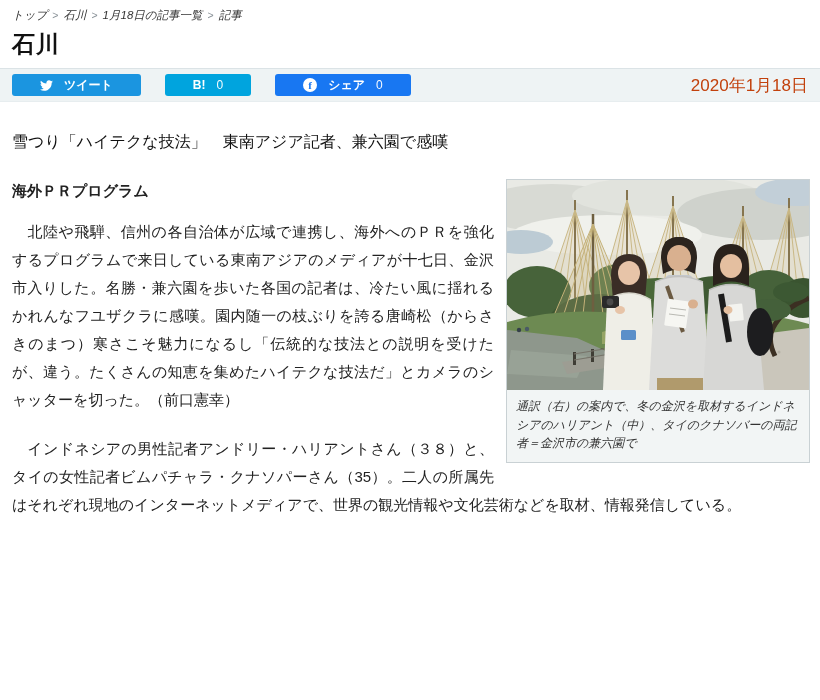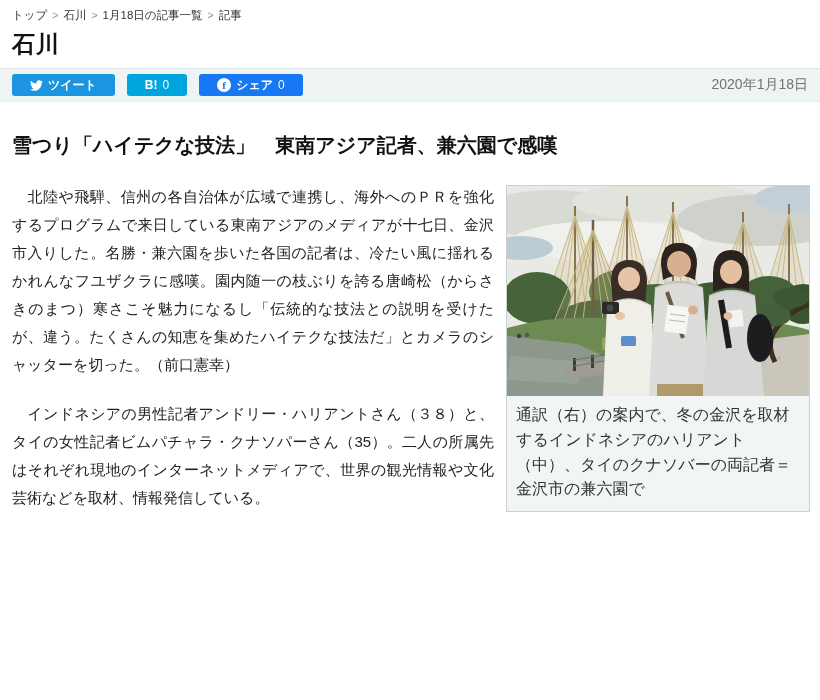--- a/index.html
+++ b/index.html
@@ -6,66 +6,67 @@
   html, body { background: #fff; }
   body {
     width: 820px; height: 700px; overflow: hidden;
     font-family: "Liberation Sans", "DejaVu Sans", sans-serif;
     color: #222;
   }
   .page { width: 820px; height: 700px; background: #fff; }
 
   
   .breadcrumb { padding: 8px 12px 2px; font-size: 11.5px; color: #333; }
-  .breadcrumb a { color: #333; text-decoration: none; cursor: pointer; }
+  .breadcrumb a { color: #333; text-decoration: none; cursor: pointer; font-style: italic; }
   .breadcrumb .sep { color: #8a9298; margin: 0 5px; font-size: 10.5px; }
 
   
   .section-title { font-size: 23px; font-weight: bold; color: #111; padding: 4px 12px 8px; letter-spacing: 1px; }
 
   
   .share-bar {
     display: flex; align-items: center;
     background: #eef3f4; border-top: 1px solid #dbe3e6; border-bottom: 1px solid #e7edef;
     padding: 6px 12px; height: 34px;
   }
   .share-btn {
-    display: inline-flex; align-items: center; gap: 5px;
+    display: inline-flex; align-items: center; gap: 11px;
     border: none; border-radius: 3px; color: #fff;
     font-size: 12px; font-weight: bold; font-family: inherit;
-    height: 22px; padding: 0 18px; margin-right: 12px; cursor: pointer;
+    height: 22px; padding: 0 28px; margin-right: 24px; cursor: pointer;
     line-height: 1;
   }
   .btn-tweet { background: #1b95e0; }
   .btn-hatena { background: #00a4de; }
   .btn-fb { background: #1877f2; }
   .share-btn svg { width: 13px; height: 13px; display: block; }
   .fb-circle {
     width: 14px; height: 14px; border-radius: 50%; background: #fff; color: #1877f2;
     display: inline-flex; align-items: center; justify-content: center;
     font-size: 11px; font-weight: bold; font-family: "Liberation Serif", serif;
   }
   .count { font-weight: normal; opacity: .95; }
-  .bar-date { margin-left: auto; font-size: 14px; color: #737373; }
-
-  
-  .article-title { font-size: 20px; font-weight: bold; color: #111; padding: 30px 12px 18px; }
+  .bar-date { margin-left: auto; font-size: 17px; color: #c2410c; }
+
+  
+  .article-title { font-size: 16px; font-weight: normal; color: #111; padding: 30px 12px 18px; }
   .article-body { padding: 6px 10px 0 12px; font-size: 15px; line-height: 28px; color: #222; }
   .article-body .subhead { font-weight: bold; margin-bottom: 13px; }
   .article-body p { margin-bottom: 21px; text-align: justify; }
 
   
   .photo-figure {
     float: right; width: 304px; margin: 2px 0 14px 12px;
     border: 1px solid #c9d1d4; background: #f2f5f5;
   }
   .photo-figure .photo { display: block; width: 302px; height: 210px; cursor: pointer; }
   .photo-figure figcaption {
-    padding: 7px 9px 9px; font-size: 16px; line-height: 1.55; color: #333;
+    padding: 7px 9px 9px; font-size: 12px; line-height: 1.55; color: #333;
     background: #f2f5f5;
+    font-style: italic;
   }
 </style>
 </head>
 <body>
 
 <div class="page">
 
   <nav class="breadcrumb">
     <a>トップ</a><span class="sep">&gt;</span><a>石川</a><span class="sep">&gt;</span><a>1月18日の記事一覧</a><span class="sep">&gt;</span><a>記事</a>
   </nav>
@@ -233,18 +234,19 @@
         <path d="M202 110 Q224 99 248 110 L257 210 L196 210 Z" fill="#d7d7d5"></path>
         <path d="M202 110 Q224 99 248 110" fill="none" stroke="#bfbfbd" stroke-width="1.5"></path>
         <line x1="214" y1="114" x2="222" y2="162" stroke="#1c1c1c" stroke-width="6"></line>
         <ellipse cx="253" cy="152" rx="13" ry="24" fill="#1d1d1f"></ellipse>
         <rect x="222" y="124" width="14" height="17" rx="1" fill="#f3f3ef" transform="rotate(-6 229 132)"></rect>
         <ellipse cx="221" cy="130" rx="4.5" ry="4" fill="#e4bfa0"></ellipse>
       </svg>
       <figcaption>通訳（右）の案内で、冬の金沢を取材するインドネシアのハリアント（中）、タイのクナソバーの両記者＝金沢市の兼六園で</figcaption>
     </figure>
 
+    <div class="subhead">海外ＰＲプログラム</div>
     <p>　北陸や飛騨、信州の各自治体が広域で連携し、海外へのＰＲを強化するプログラムで来日している東南アジアのメディアが十七日、金沢市入りした。名勝・兼六園を歩いた各国の記者は、冷たい風に揺れるかれんなフユザクラに感嘆。園内随一の枝ぶりを誇る唐崎松（からさきのまつ）寒さこそ魅力になるし「伝統的な技法との説明を受けたが、違う。たくさんの知恵を集めたハイテクな技法だ」とカメラのシャッターを切った。（前口憲幸）</p>
     <p>　インドネシアの男性記者アンドリー・ハリアントさん（３８）と、タイの女性記者ビムパチャラ・クナソパーさん（35）。二人の所属先はそれぞれ現地のインターネットメディアで、世界の観光情報や文化芸術などを取材、情報発信している。</p>
 
   </div>
 
 </div>
 
 </body></html>

